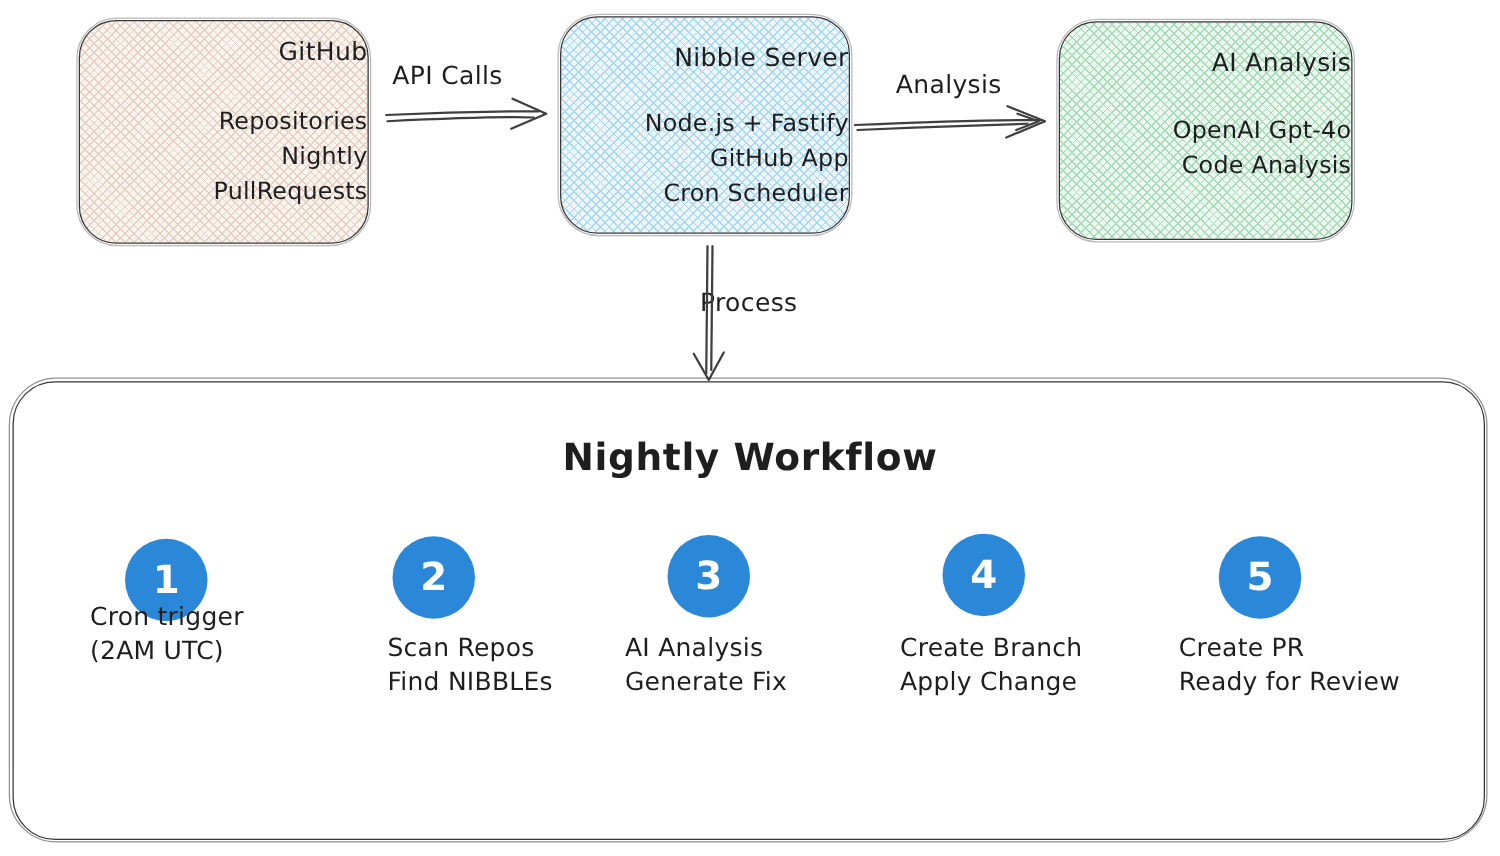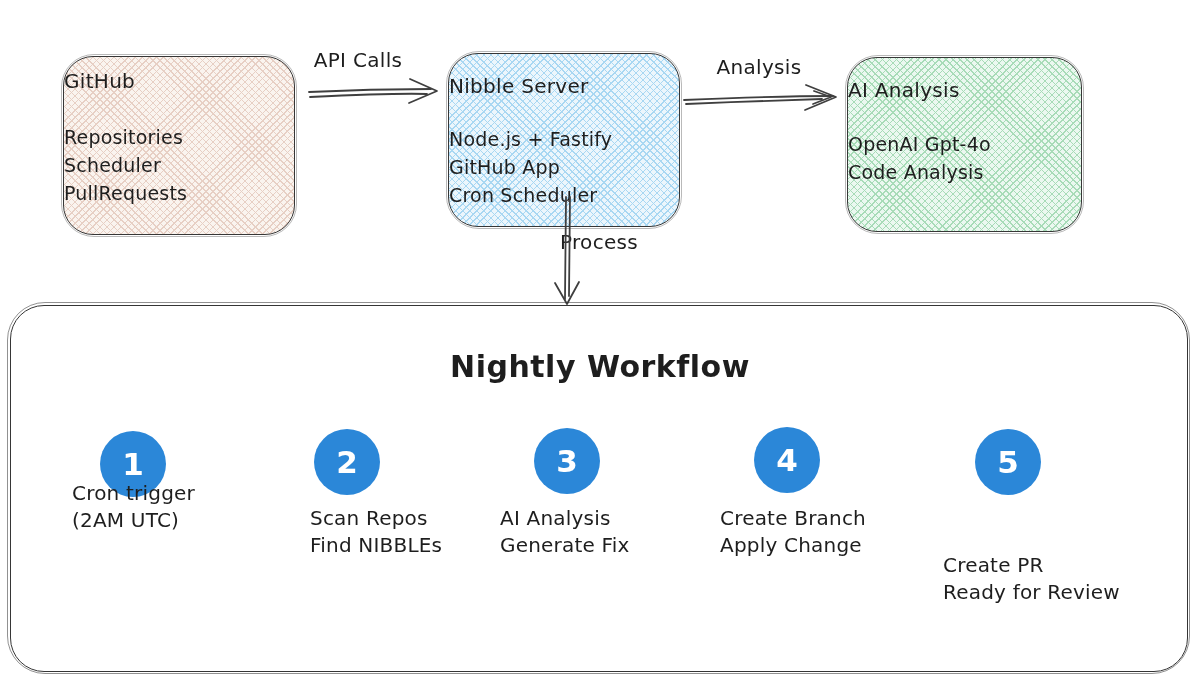--- a/index.html
+++ b/index.html
@@ -4,22 +4,21 @@
 <style>
   html,body{margin:0;padding:0;background:#ffffff;}
   .canvas{
     position:relative;width:1200px;height:685px;background:#ffffff;overflow:hidden;
     font-family:"DejaVu Sans","Liberation Sans",sans-serif;color:#1e1e1e;
   }
   
   .node{
     position:absolute;box-sizing:border-box;
     border:1.6px solid #363636;border-radius:30px;
-    text-align:left;
-    margin-top:40px;
+    text-align:right;
   }
   .node::after{ 
     content:"";position:absolute;inset:-3px;border:1px solid rgba(54,54,54,.35);
     border-radius:33px;pointer-events:none;
   }
   .hatch{
     background-image:
       repeating-linear-gradient(45deg, var(--h) 0 1px, transparent 1px 5px),
       repeating-linear-gradient(135deg, var(--h) 0 1px, transparent 1px 5px);
   }
@@ -64,32 +63,32 @@
   #step-circle-1{left:100px;top:431px;}
   #step-circle-2{left:314px;top:429px;}
   #step-circle-3{left:534px;top:428px;}
   #step-circle-4{left:754px;top:427px;}
   #step-circle-5{left:975px;top:429px;}
   .step-label{position:absolute;font-size:20px;line-height:27px;letter-spacing:.2px;white-space:nowrap;}
   #step-label-1{left:72px;top:480px;}
   #step-label-2{left:278px;top:505px;margin-left:32px;}
   #step-label-3{left:500px;top:505px;}
   #step-label-4{left:720px;top:505px;}
-  #step-label-5{left:943px;top:505px;margin-top:47px;}
+  #step-label-5{left:943px;top:505px;}
 </style>
 </head>
 <body>
 
 <div class="canvas">
 
   <div class="node hatch" id="github-node">
     <div class="title">GitHub</div>
     <div class="lines">
       <div>Repositories</div>
-      <div>Scheduler</div>
+      <div>Nightly</div>
       <div>PullRequests</div>
     </div>
   </div>
 
   <div class="node hatch" id="nibble-node">
     <div class="title">Nibble Server</div>
     <div class="lines">
       <div>Node.js + Fastify</div>
       <div>GitHub App</div>
       <div>Cron Scheduler</div>

